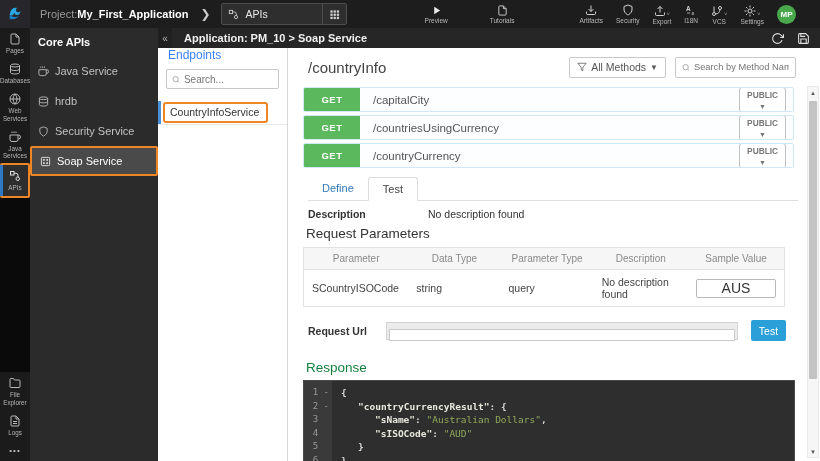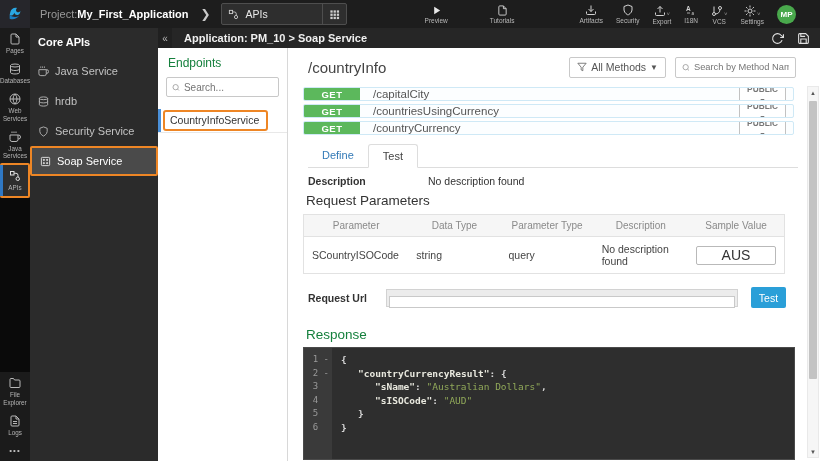--- a/index.html
+++ b/index.html
@@ -48,39 +48,39 @@
   .rightcol { flex:1; display:flex; flex-direction:column; min-width:0; }
   .appheader { height:20px; background:#262626; display:flex; align-items:center; flex:none; }
   .collapse-btn { width:14px; height:100%; display:flex; align-items:center; justify-content:center; color:#b5b5b5; font-size:10px; cursor:pointer; background:#202020; }
   .appheader-title { color:#f0f0f0; font-size:11px; font-weight:bold; margin-left:12px; white-space:nowrap; }
   .appheader-actions { margin-left:auto; display:flex; align-items:center; gap:13px; margin-right:10px; }
 
   .workarea { flex:1; display:flex; min-height:0; }
 
   
   .endpoints { width:130px; background:#fff; border-right:1px solid #d8d8d8; flex:none; }
-  .ep-title { font-size:12px; color:#15803d; padding:8px 10px 7px; }
+  .ep-title { font-size:12px; color:#3b82f6; padding:0 10px 7px; }
   .ep-search { height:20px; margin:0 8px; border:1px solid #c8c8c8; border-radius:2px; display:flex; align-items:center; padding:0 5px; gap:4px; }
   .ep-search input { border:none; outline:none; width:100%; font-size:10px; font-family:"Liberation Sans",sans-serif; color:#555; }
   .ep-item { margin-top:12px; height:24px; display:flex; align-items:center; border-bottom:1px solid #e8e8e8; position:relative; cursor:pointer; }
   .ep-item.selected::before { content:""; position:absolute; left:0; top:0; bottom:0; width:3px; background:#4a90d9; }
   .ep-item .ep-anno { margin-left:5px; border:2px solid #ee8625; border-radius:3px; padding:2px 7px 3px 5px; font-size:10.5px; color:#333; }
 
   
   .main { flex:1; position:relative; overflow:hidden; background:#fff; min-width:0; }
   .title-row { height:38px; display:flex; align-items:center; padding:0 24px 0 20px; }
   .api-title { font-size:15px; color:#444; }
   .methods-filter { margin-left:auto; height:21px; border:1px solid #c9c9c9; border-radius:2px; display:flex; align-items:center; gap:4px; padding:0 7px; cursor:pointer; }
   .methods-filter .mf-label { font-size:10.5px; color:#555; }
   .methods-filter .mf-caret { font-size:8px; color:#555; }
   .method-search { margin-left:9px; width:121px; height:21px; border:1px solid #c9c9c9; border-radius:2px; display:flex; align-items:center; gap:4px; padding:0 6px; }
   .method-search input { border:none; outline:none; width:100%; font-size:9.3px; color:#666; font-family:"Liberation Sans",sans-serif; }
 
   .methods-list { margin:1px 26px 0 15px; }
-  .method-row { height:14px; margin-bottom:3px; border:1px solid #cfe9f6; background:#fcfeff; border-radius:2px; display:flex; align-items:center; overflow:hidden; cursor:pointer; }
+  .method-row { height:25px; margin-bottom:3px; border:1px solid #cfe9f6; background:#fcfeff; border-radius:2px; display:flex; align-items:center; overflow:hidden; cursor:pointer; }
   .m-get { width:56px; height:100%; background:#5cb85c; color:#fff; font-weight:bold; font-size:9.5px; letter-spacing:.5px; display:flex; align-items:center; justify-content:center; flex:none; }
   .m-path { margin-left:13px; font-size:11.5px; color:#555; }
   .m-access { margin-left:auto; margin-right:7px; border:1px solid #c2c2c2; border-radius:3px; background:#fff; padding:2px 7px; font-size:8.3px; font-weight:bold; color:#777; display:flex; align-items:center; gap:3px; cursor:pointer;flex-direction:column; }
   .m-access .caret { font-size:7px; color:#777; }
 
   
   .tabs { margin:9px 22px 0 20px; display:flex; border-bottom:1px solid #ddd; }
   .tab { padding:5px 14px 5px; font-size:11px; cursor:pointer; }
   .tab.define { color:#337ab7; }
   .tab.test { color:#444; background:#fff; border:1px solid #ddd; border-bottom:1px solid #fff; border-radius:3px 3px 0 0; margin-bottom:-1px; }

